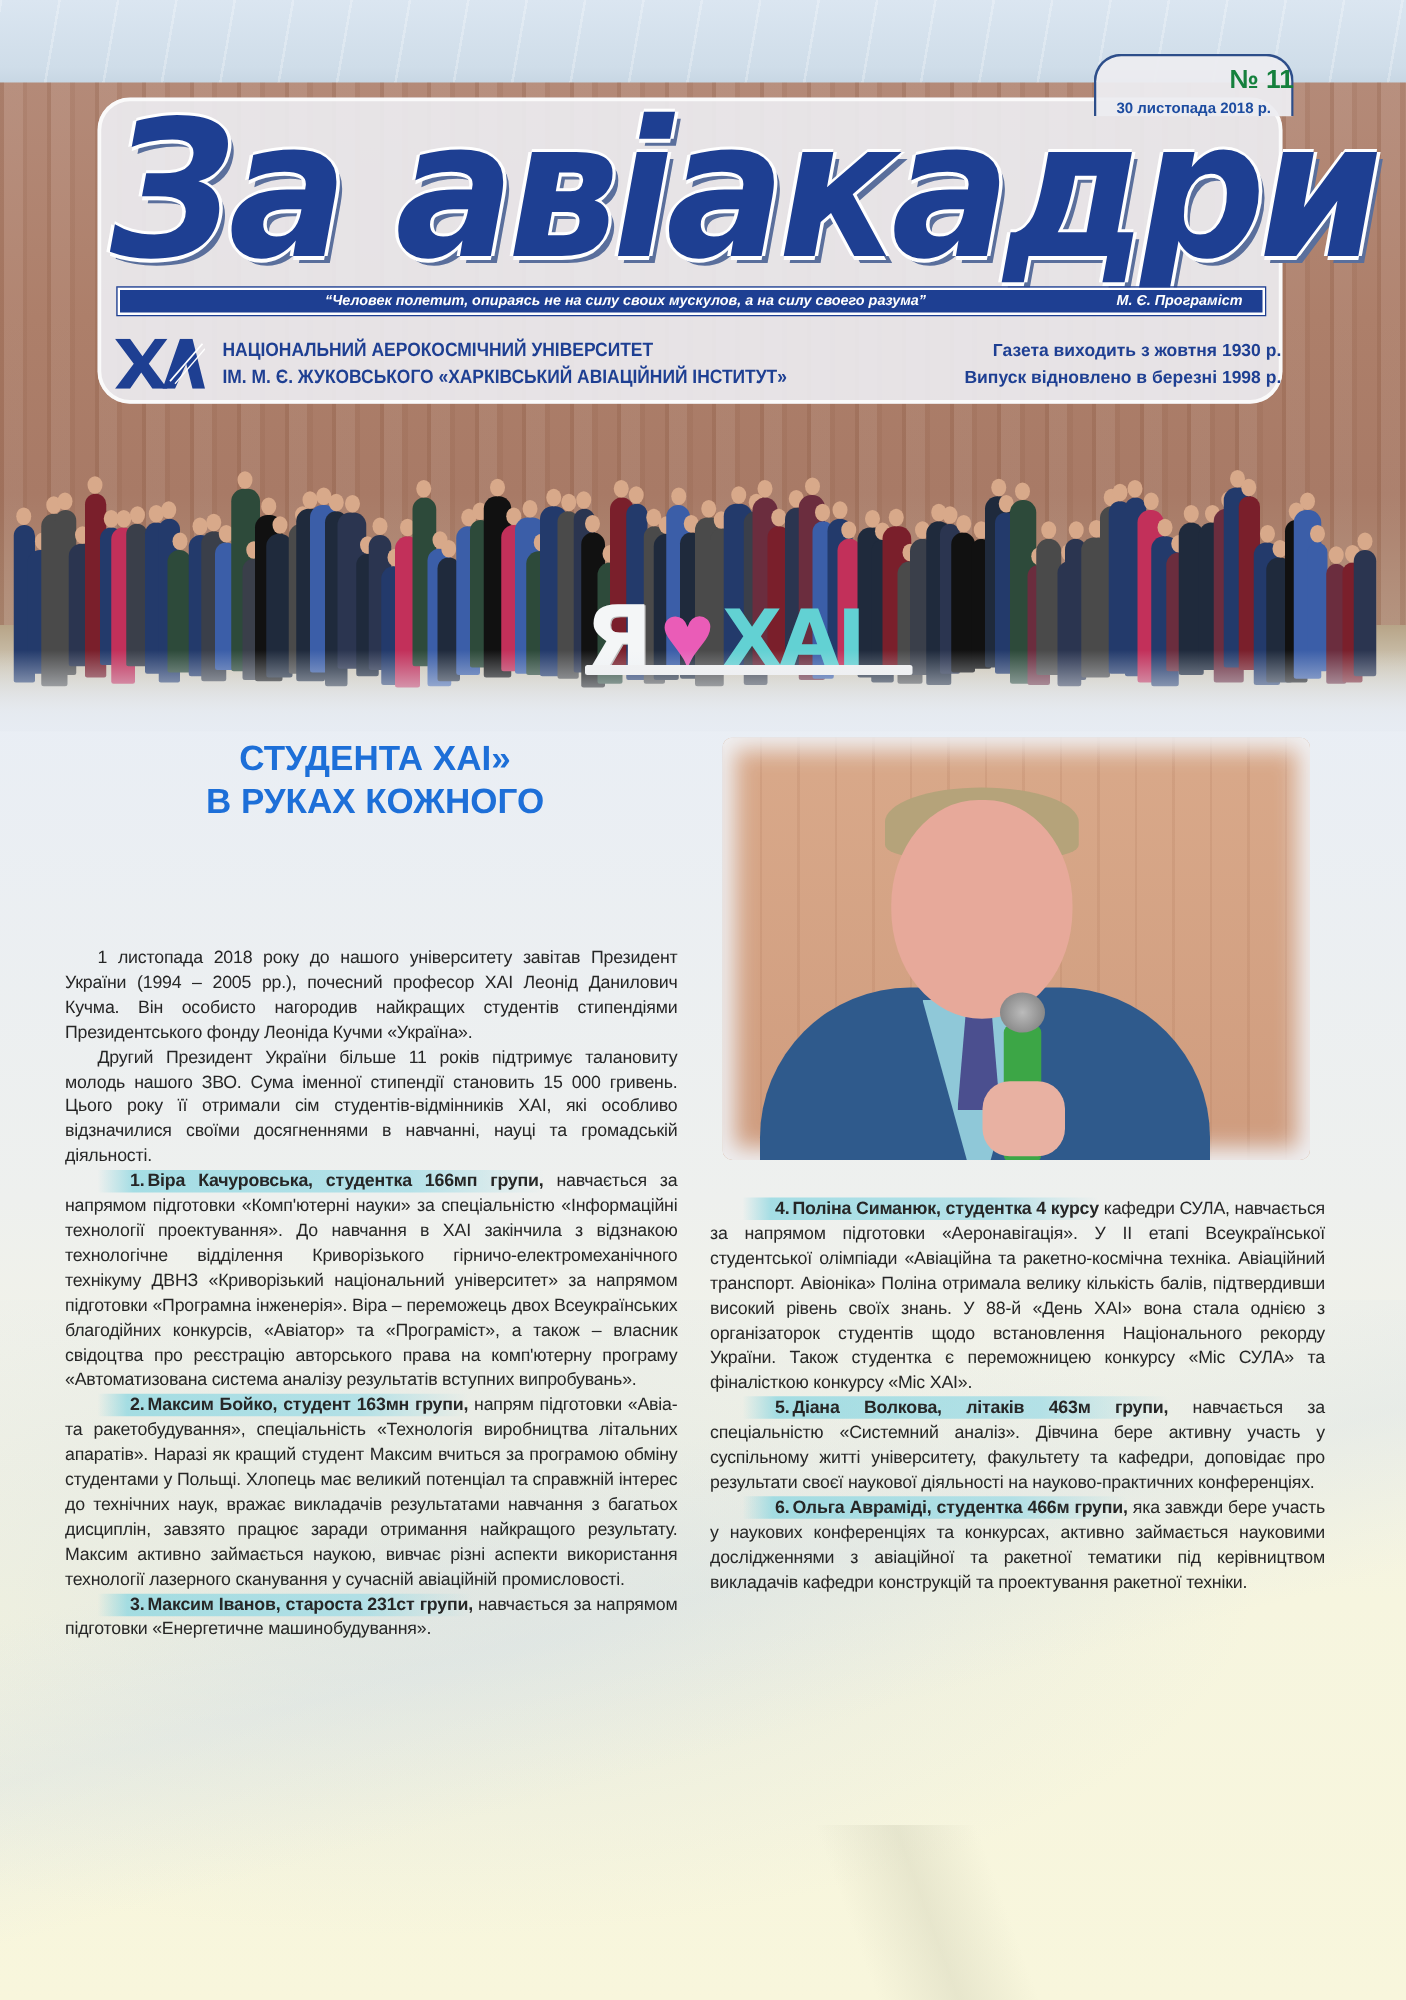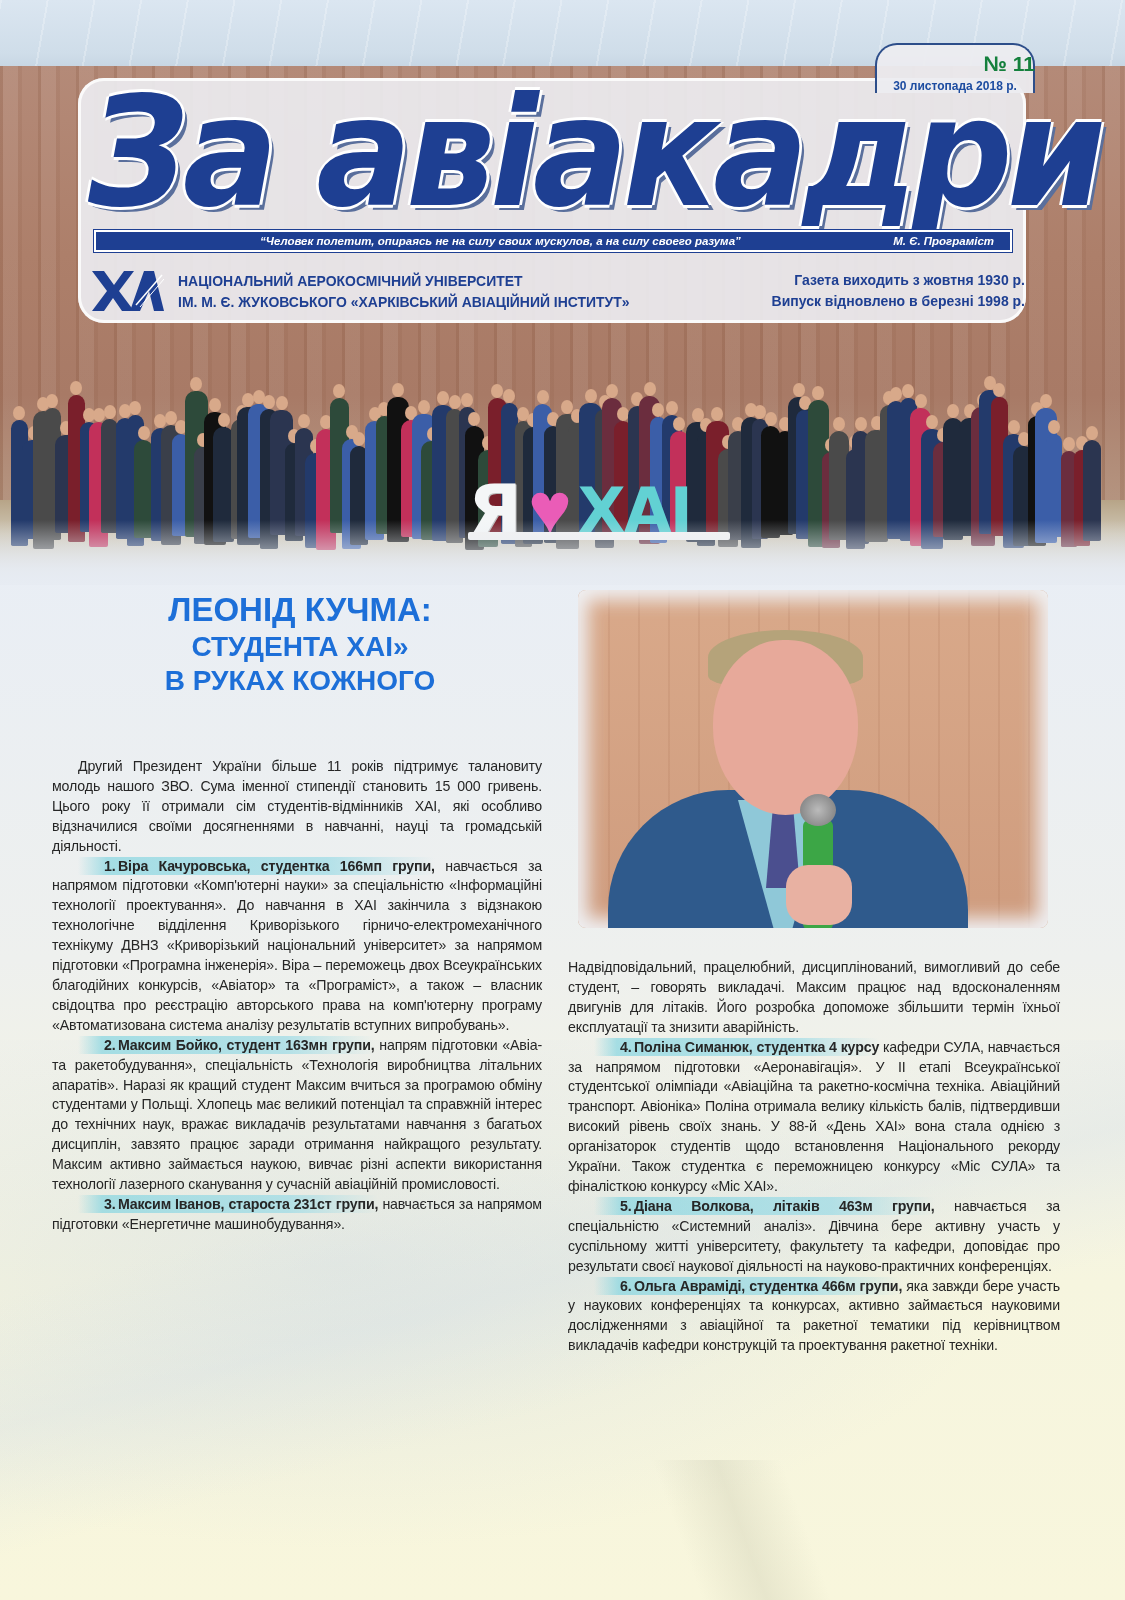--- a/index.html
+++ b/index.html
@@ -321,50 +321,49 @@
 </div>
 <div class="since">
   <div>Газета виходить з жовтня 1930 р.</div>
   <div>Випуск відновлено в березні 1998 р.</div>
 </div>
 
 <div class="ribbon"></div>
 <div class="fold"></div>
 
 <div class="headline">
-  <div class="h1">ЛЕОНІД КУЧМА:</div>
   <div class="h2">СТУДЕНТА ХАІ»</div>
   <div class="h2">В РУКАХ КОЖНОГО</div>
 </div>
 
 <div class="photo">
   <div class="suit"></div>
   <div class="shirt"></div>
   <div class="tie"></div>
   <div class="hair"></div>
   <div class="head"></div>
   <div class="mic"></div>
   <div class="hand"></div>
 </div>
 
 <div class="col col-left">
+  <p>1 листопада 2018 року до нашого університету завітав Президент України (1994 – 2005 рр.), почесний професор ХАІ Леонід Данилович Кучма. Він особисто нагородив найкращих студентів стипендіями Президентського фонду Леоніда Кучми «Україна».</p>
   <p>Другий Президент України більше 11 років підтримує талановиту молодь нашого ЗВО. Сума іменної стипендії становить 15 000 гривень. Цього року її отримали сім студентів-відмінників ХАІ, які особливо відзначилися своїми досягненнями в навчанні, науці та громадській діяльності.</p>
   <p class="item">
     <span class="hl"><span class="num">1.</span><span class="name">Віра Качуровська, студентка 166мп групи,</span></span><span> навчається за напрямом підготовки «Комп'ютерні науки» за спеціальністю «Інформаційні технології проектування». До навчання в ХАІ закінчила з відзнакою технологічне відділення Криворізького гірничо-електромеханічного технікуму ДВНЗ «Криворізький національний університет» за напрямом підготовки «Програмна інженерія». Віра – переможець двох Всеукраїнських благодійних конкурсів, «Авіатор» та «Програміст», а також – власник свідоцтва про реєстрацію авторського права на комп'ютерну програму «Автоматизована система аналізу результатів вступних випробувань».</span>
   </p>
   <p class="item">
     <span class="hl"><span class="num">2.</span><span class="name">Максим Бойко, студент 163мн групи,</span></span><span> напрям підготовки «Авіа- та ракетобудування», спеціальність «Технологія виробництва літальних апаратів». Наразі як кращий студент Максим вчиться за програмою обміну студентами у Польщі. Хлопець має великий потенціал та справжній інтерес до технічних наук, вражає викладачів результатами навчання з багатьох дисциплін, завзято працює заради отримання найкращого результату. Максим активно займається наукою, вивчає різні аспекти використання технології лазерного сканування у сучасній авіаційній промисловості.</span>
   </p>
   <p class="item">
     <span class="hl"><span class="num">3.</span><span class="name">Максим Іванов, староста 231ст групи,</span></span><span> навчається за напрямом підготовки «Енергетичне машинобудування».</span>
   </p>
 </div>
 
 <div class="col col-right">
-  <p class="noindent">Надвідповідальний, працелюбний, дисциплінований, вимогливий до себе студент, – говорять викладачі. Максим працює над вдосконаленням двигунів для літаків. Його розробка допоможе збільшити термін їхньої експлуатації та знизити аварійність.</p>
   <p class="item">
     <span class="hl"><span class="num">4.</span><span class="name">Поліна Симанюк, студентка 4 курсу</span></span><span> кафедри СУЛА, навчається за напрямом підготовки «Аеронавігація». У ІІ етапі Всеукраїнської студентської олімпіади «Авіаційна та ракетно-космічна техніка. Авіаційний транспорт. Авіоніка» Поліна отримала велику кількість балів, підтвердивши високий рівень своїх знань. У 88-й «День ХАІ» вона стала однією з організаторок студентів щодо встановлення Національного рекорду України. Також студентка є переможницею конкурсу «Міс СУЛА» та фіналісткою конкурсу «Міс ХАІ».</span>
   </p>
   <p class="item">
     <span class="hl"><span class="num">5.</span><span class="name">Діана Волкова, літаків 463м групи,</span></span><span> навчається за спеціальністю «Системний аналіз». Дівчина бере активну участь у суспільному житті університету, факультету та кафедри, доповідає про результати своєї наукової діяльності на науково-практичних конференціях.</span>
   </p>
   <p class="item">
     <span class="hl"><span class="num">6.</span><span class="name">Ольга Авраміді, студентка 466м групи,</span></span><span> яка завжди бере участь у наукових конференціях та конкурсах, активно займається науковими дослідженнями з авіаційної та ракетної тематики під керівництвом викладачів кафедри конструкцій та проектування ракетної техніки.</span>
   </p>
 </div>

